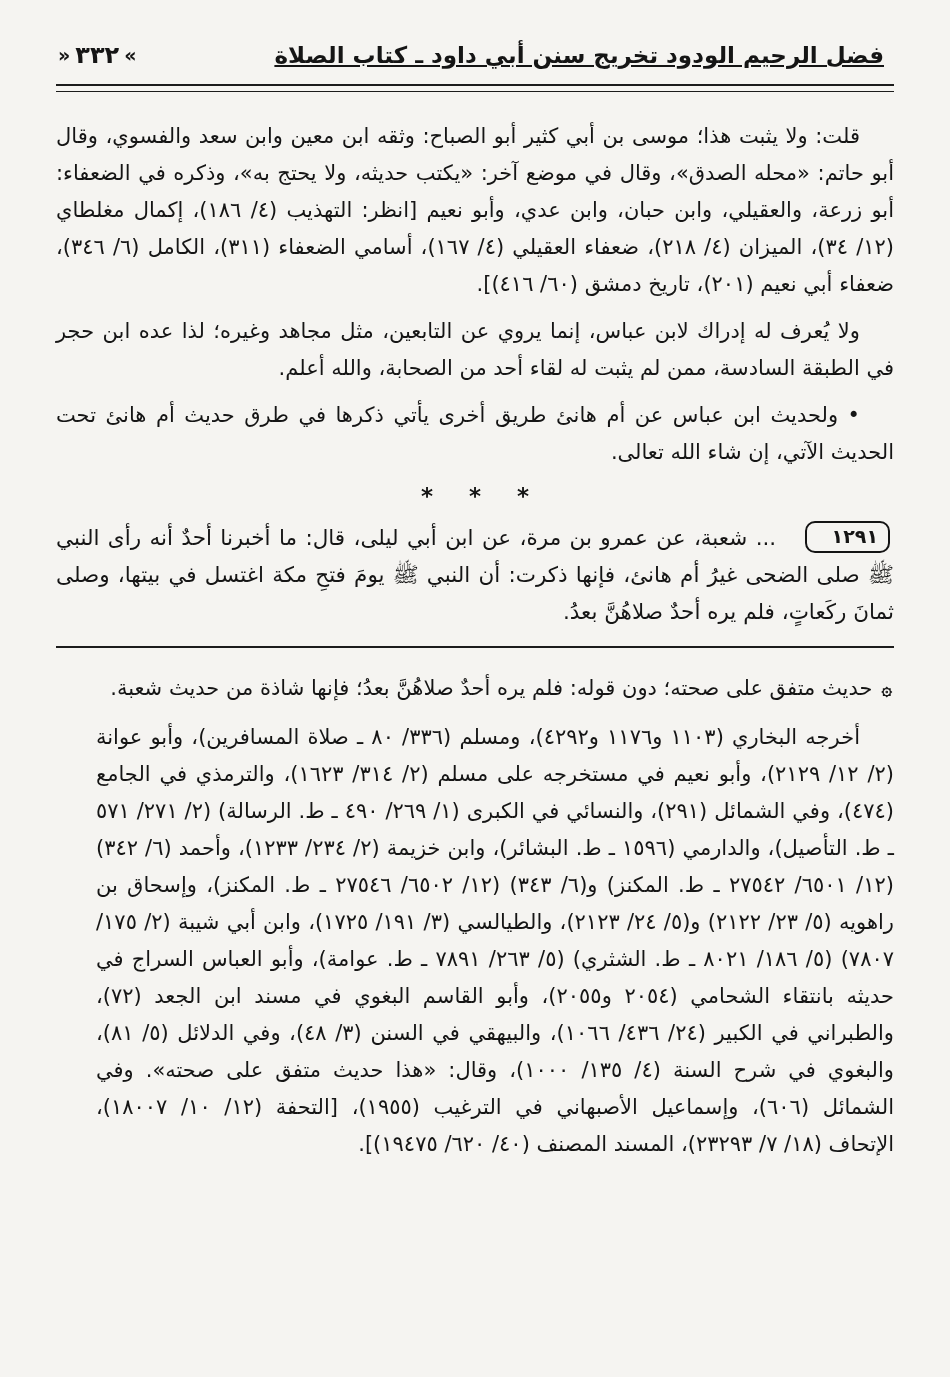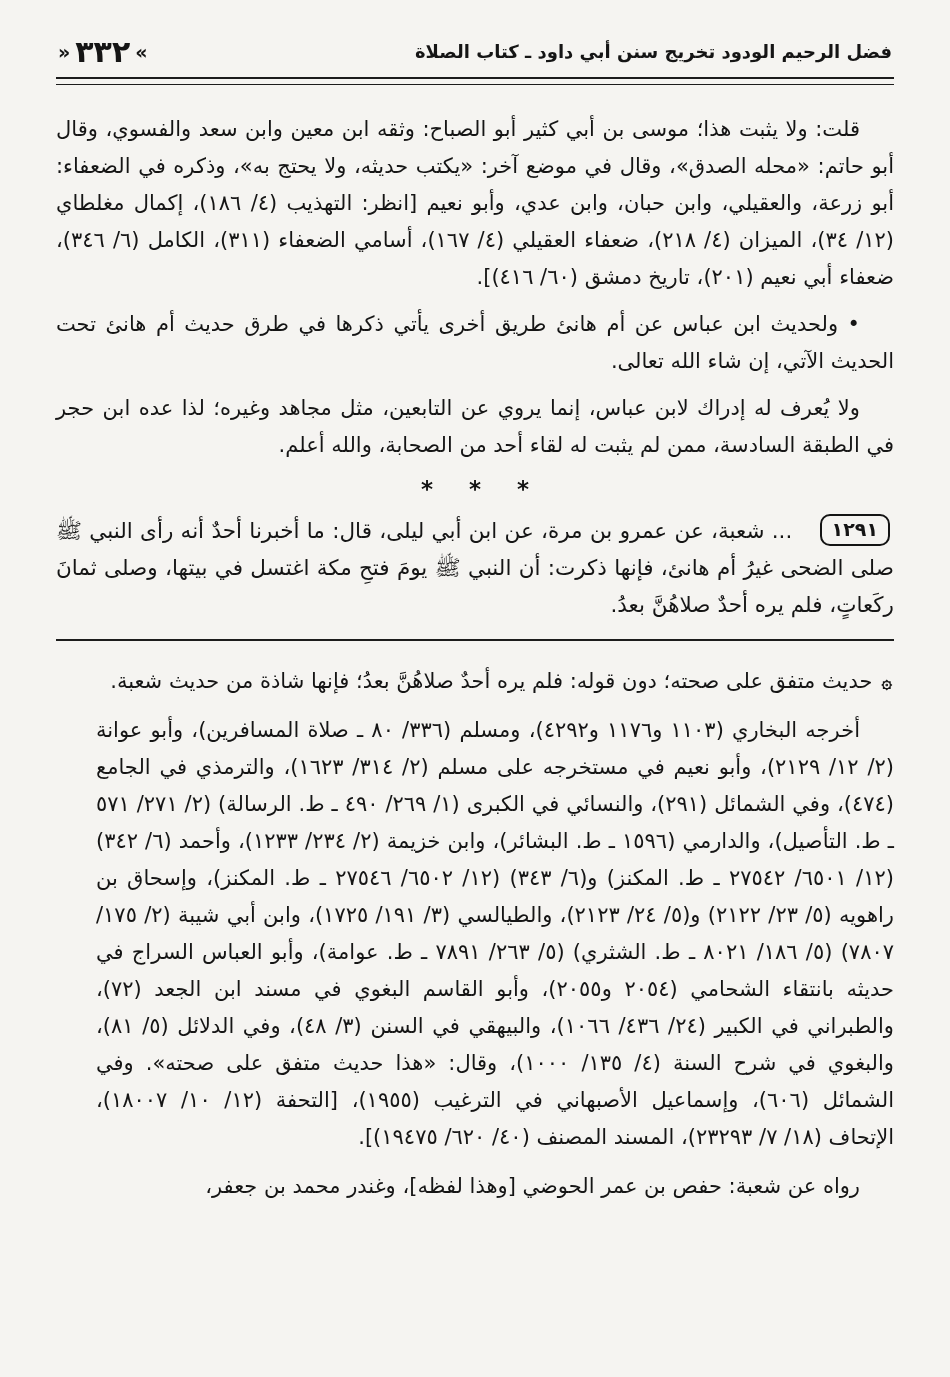--- a/index.html
+++ b/index.html
@@ -19,34 +19,35 @@
     box-sizing: border-box;
     background: #f5f4f1;
   }
   .header {
     display: flex;
     justify-content: space-between;
     align-items: center;
     padding: 0 2px 8px 2px;
   }
   .title {
-    margin: 0;
-    font-size: 18px;
+    margin: 8px;
+    font-size: 23px;
     font-weight: bold;
     letter-spacing: 0.5px;
+    text-decoration: underline;
   }
   .pageno {
     display: flex;
     align-items: center;
     gap: 3px;
     font-weight: bold;
     white-space: nowrap;
   }
   .orn { font-size: 19px; font-weight: bold; }
-  .no  { font-size: 30px; font-weight: bold; margin: 0 2px; }
+  .no  { font-size: 24px; font-weight: bold; margin: 0 2px; }
   .rule2 {
     height: 5px;
     border-top: 2px solid #1c1c1c;
     border-bottom: 1px solid #1c1c1c;
     margin-bottom: 26px;
   }
   .para {
     font-size: 21px;
     line-height: 37px;
     text-align: justify;
@@ -60,21 +61,21 @@
     font-weight: bold;
     word-spacing: 28px;
     margin: 12px 0 10px 0;
     text-indent: 0;
   }
   .hadith { text-indent: 4px; font-size: 21.5px; }
   .hno {
     display: inline-block;
     border: 2px solid #141414;
     border-radius: 10px;
-    padding: 0 10px 2px 10px;
+    padding: 0 10px 2px 25px;
     font-size: 19px;
     font-weight: bold;
     line-height: 26px;
     margin-left: 20px;
     position: relative;
     top: -2px;
     text-indent: 0;
     background: #f5f4f1;
   }
   .rule1 {
@@ -102,35 +103,34 @@
       <span class="orn">«</span>
     </div>
   </header>
 
   <div class="rule2"></div>
 
   <main>
 
     <p class="para"><span class="b">قلت: </span><span>ولا يثبت هذا؛ موسى بن أبي كثير أبو الصباح: وثقه ابن معين وابن سعد والفسوي، وقال أبو حاتم: «محله الصدق»، وقال في موضع آخر: «يكتب حديثه، ولا يحتج به»، وذكره في الضعفاء: أبو زرعة، والعقيلي، وابن حبان، وابن عدي، وأبو نعيم [انظر: التهذيب (٤/ ١٨٦)، إكمال مغلطاي (١٢/ ٣٤)، الميزان (٤/ ٢١٨)، ضعفاء العقيلي (٤/ ١٦٧)، أسامي الضعفاء (٣١١)، الكامل (٦/ ٣٤٦)، ضعفاء أبي نعيم (٢٠١)، تاريخ دمشق (٦٠/ ٤١٦)].</span></p>
 
+    <p class="para">ولا يُعرف له إدراك لابن عباس، إنما يروي عن التابعين، مثل مجاهد وغيره؛ لذا عده ابن حجر في الطبقة السادسة، ممن لم يثبت له لقاء أحد من الصحابة، والله أعلم.</p>
+
     <p class="para"><span class="b">•</span> <span>ولحديث ابن عباس عن أم هانئ طريق أخرى يأتي ذكرها في طرق حديث أم هانئ تحت الحديث الآتي، إن شاء الله تعالى.</span></p>
-
-    <p class="para">ولا يُعرف له إدراك لابن عباس، إنما يروي عن التابعين، مثل مجاهد وغيره؛ لذا عده ابن حجر في الطبقة السادسة، ممن لم يثبت له لقاء أحد من الصحابة، والله أعلم.</p>
 
     <div class="stars">* * *</div>
 
     <p class="para hadith"><span class="hno">١٢٩١</span> <span>... شعبة، عن عمرو بن مرة، عن ابن أبي ليلى، قال: ما أخبرنا </span><span class="b">أحدٌ أنه رأى النبي ﷺ صلى الضحى غيرُ أم هانئ، فإنها ذكرت: أن النبي ﷺ يومَ فتحِ مكة اغتسل في بيتها، وصلى ثمانَ ركَعاتٍ، فلم يره أحدٌ صلاهُنَّ بعدُ.</span></p>
 
   </main>
 
   <div class="rule1"></div>
 
   <section class="commentary">
 
     <p class="para grading"><span class="gicon">۞</span><span class="b">حديث متفق على صحته؛ دون قوله: فلم يره أحدٌ صلاهُنَّ بعدُ؛ فإنها شاذة من حديث شعبة.</span></p>
 
     <p class="para"><span>أخرجه البخاري (١١٠٣ و١١٧٦ و٤٢٩٢)، ومسلم (٣٣٦/ ٨٠ ـ صلاة المسافرين)، وأبو عوانة (٢/ ١٢/ ٢١٢٩)، وأبو نعيم في مستخرجه على مسلم (٢/ ٣١٤/ ١٦٢٣)، والترمذي في الجامع (٤٧٤)، وفي الشمائل (٢٩١)، والنسائي في الكبرى (١/ ٢٦٩/ ٤٩٠ ـ ط. الرسالة) (٢/ ٢٧١/ ٥٧١ ـ ط. التأصيل)، والدارمي (١٥٩٦ ـ ط. البشائر)، وابن خزيمة (٢/ ٢٣٤/ ١٢٣٣)، وأحمد (٦/ ٣٤٢) (١٢/ ٦٥٠١/ ٢٧٥٤٢ ـ ط. المكنز) و(٦/ ٣٤٣) (١٢/ ٦٥٠٢/ ٢٧٥٤٦ ـ ط. المكنز)، وإسحاق بن راهويه (٥/ ٢٣/ ٢١٢٢) و(٥/ ٢٤/ ٢١٢٣)، والطيالسي (٣/ ١٩١/ ١٧٢٥)، وابن أبي شيبة (٢/ ١٧٥/ ٧٨٠٧) (٥/ ١٨٦/ ٨٠٢١ ـ ط. الشثري) (٥/ ٢٦٣/ ٧٨٩١ ـ ط. عوامة)، وأبو العباس السراج في حديثه بانتقاء الشحامي (٢٠٥٤ و٢٠٥٥)، وأبو القاسم البغوي في مسند ابن الجعد (٧٢)، والطبراني في الكبير (٢٤/ ٤٣٦/ ١٠٦٦)، والبيهقي في السنن (٣/ ٤٨)، وفي الدلائل (٥/ ٨١)، والبغوي في شرح السنة (٤/ ١٣٥/ ١٠٠٠)، وقال: </span><span class="b">«هذا حديث متفق على صحته»</span><span>. وفي الشمائل (٦٠٦)، وإسماعيل الأصبهاني في الترغيب (١٩٥٥)، [التحفة (١٢/ ١٠/ ١٨٠٠٧)، الإتحاف (١٨/ ٧/ ٢٣٢٩٣)، المسند المصنف (٤٠/ ٦٢٠/ ١٩٤٧٥)].</span></p>
 
-    <p class="para">رواه عن شعبة: حفص بن عمر الحوضي [وهذا لفظه]، وغندر محمد بن جعفر،</p>
 
   </section>
 
 </div>
 
 </body></html>

